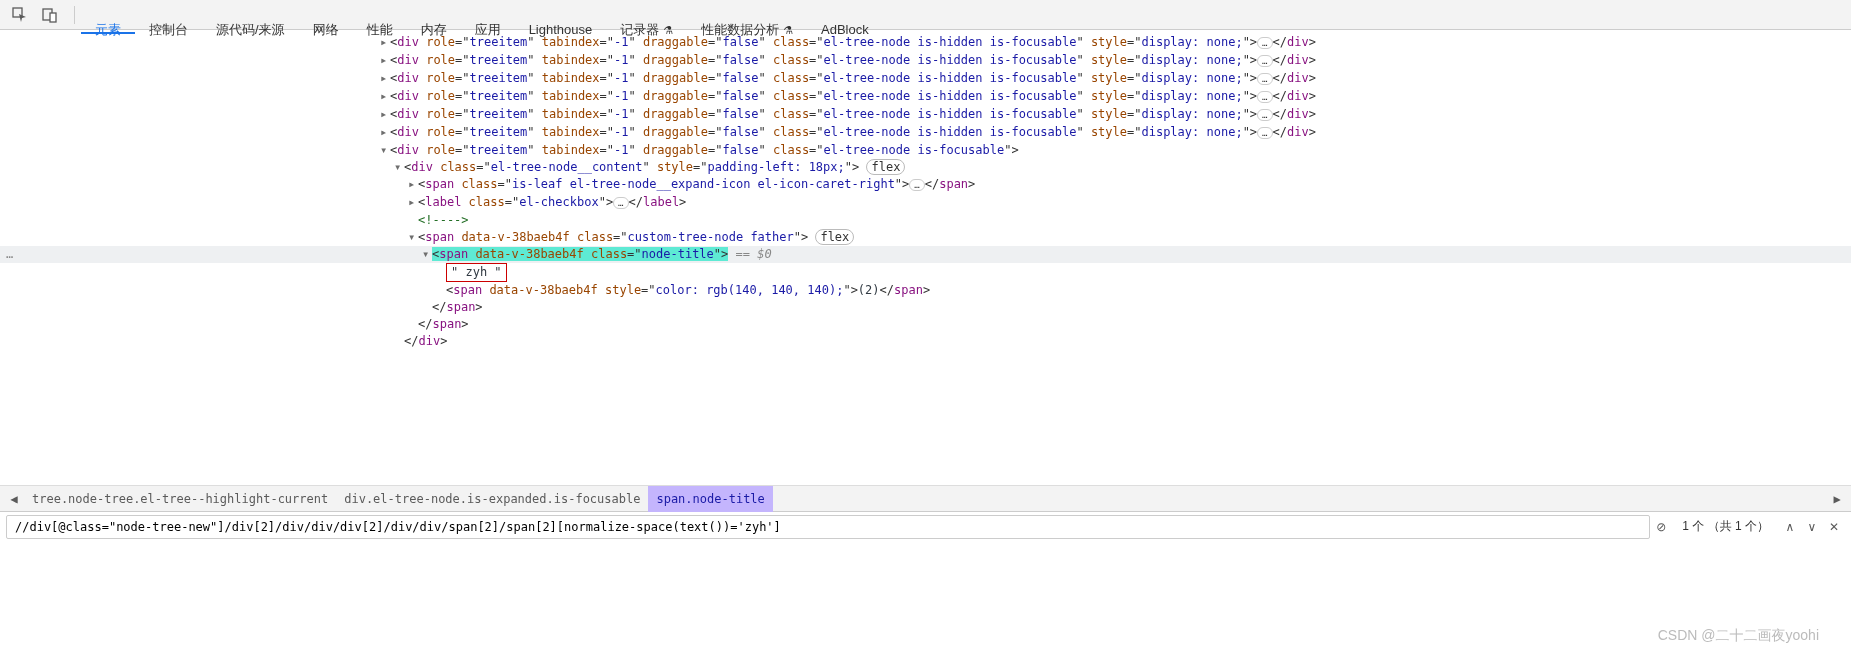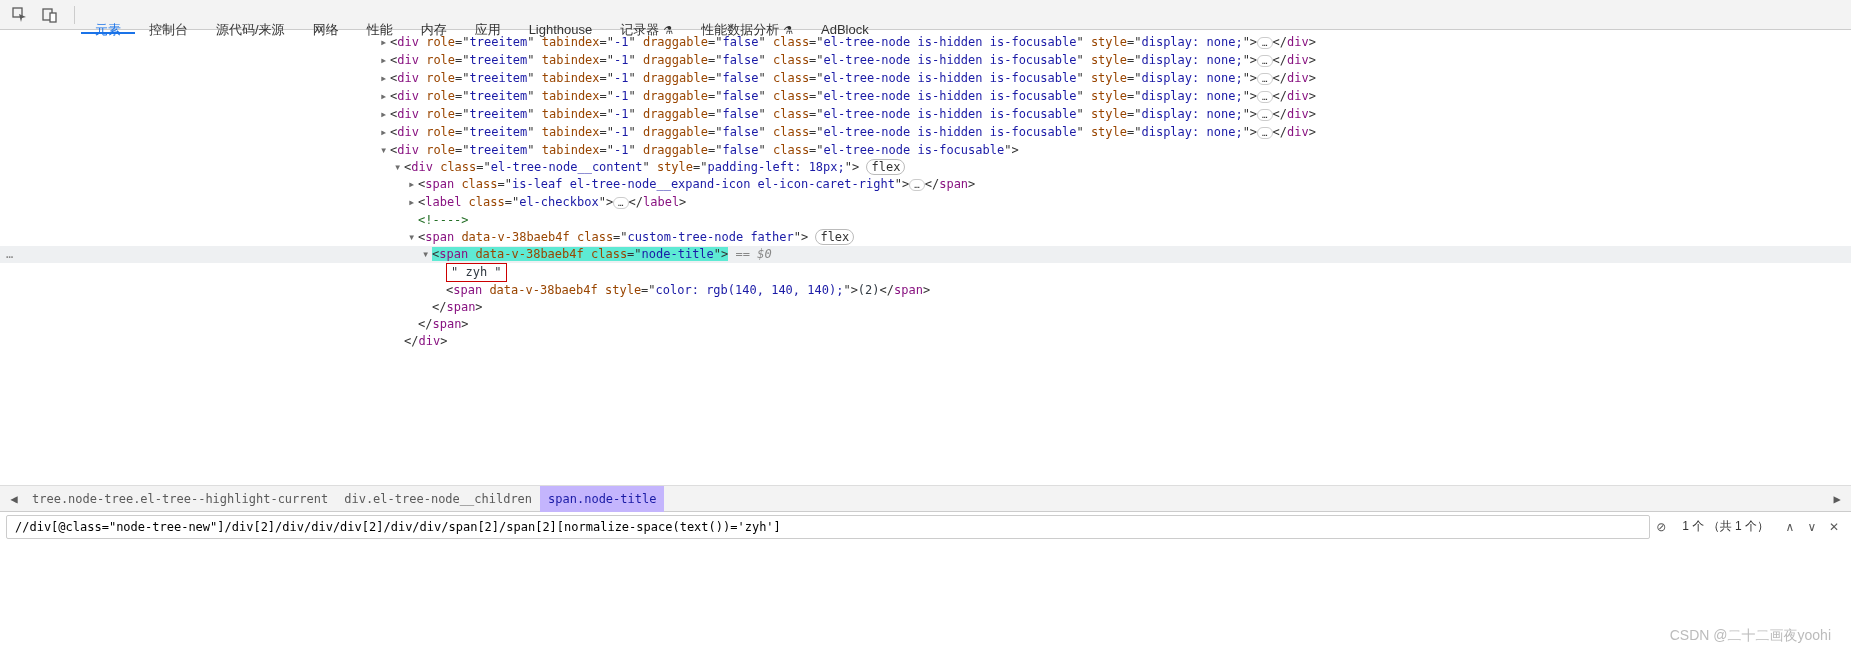--- a/index.html
+++ b/index.html
@@ -39,21 +39,21 @@
 .crumb { padding: 0 8px; line-height: 26px; color: #5a5a5a; white-space: nowrap; cursor: pointer; }
 .crumb.sel { background: #c4b5fd; color: #1a1aa6; }
 
 
 .search-bar { display: flex; align-items: center; height: 30px; border-top: 1px solid #ccc; background: #fff; padding: 0 6px; }
 .search-input { flex: 1; border: 1px solid #ccc; border-radius: 2px; padding: 4px 8px; font-family: Consolas, monospace; font-size: 12px; outline: none; }
 .search-count { margin: 16px 10px; color: #333; font-size: 12px; }
 .search-btn { width: 22px; height: 22px; display: flex; align-items: center; justify-content: center; color: #5a5a5a; cursor: pointer; }
 
 
-.wm { position: absolute; right: 20px; bottom: 6px; color: rgba(120,120,120,0.5); font-size: 14px; pointer-events: none; }
+.wm { position: absolute; right: 32px; bottom: 6px; color: rgba(120,120,120,0.5); font-size: 14px; pointer-events: none; }
 </style>
 </head>
 <body>
 
 <div class="toolbar">
   <div class="icon-btn">
     <svg width="16" height="16" viewBox="0 0 16 16">
         <rect x="1" y="1" width="9" height="9" fill="none" stroke="#5a5a5a" stroke-width="1.3"></rect>
         <path d="M7 7 L14 10 L10 11 L9 15 Z" fill="#5a5a5a"></path>
       </svg>
@@ -98,21 +98,21 @@
     <div class="row"><span class="indent" style="width:436px"></span><span class="arrow"></span>&lt;<span class="tag">span</span> <span class="attr-name">data-v-38baeb4f</span> <span class="attr-name">style</span>="<span class="attr-val">color: rgb(140, 140, 140);</span>"&gt;<span class="txt">(2)</span>&lt;/<span class="tag">span</span>&gt;</div>
     <div class="row"><span class="indent" style="width:422px"></span><span class="arrow"></span>&lt;/<span class="tag">span</span>&gt;</div>
     <div class="row"><span class="indent" style="width:408px"></span><span class="arrow"></span>&lt;/<span class="tag">span</span>&gt;</div>
     <div class="row"><span class="indent" style="width:394px"></span><span class="arrow"></span>&lt;/<span class="tag">div</span>&gt;</div>
   </div>
 
 <div class="crumb-bar">
   <div class="crumb-arrow">◀</div>
   <div class="crumbs">
     <div class="crumb">tree.node-tree.el-tree--highlight-current</div>
-    <div class="crumb">div.el-tree-node__children</div>
+    <div class="crumb">div.el-tree-node.is-expanded.is-focusable</div>
     <div class="crumb sel">span.node-title</div>
   </div>
   <div class="crumb-arrow">▶</div>
 </div>
 
 <div class="search-bar">
   <input class="search-input" value="//div[@class=&quot;node-tree-new&quot;]/div[2]/div/div/div[2]/div/div/span[2]/span[2][normalize-space(text())='zyh']" style="">
   <div class="search-btn">⊘</div>
   <div class="search-count">1 个 （共 1 个）</div>
   <div class="search-btn">∧</div>

